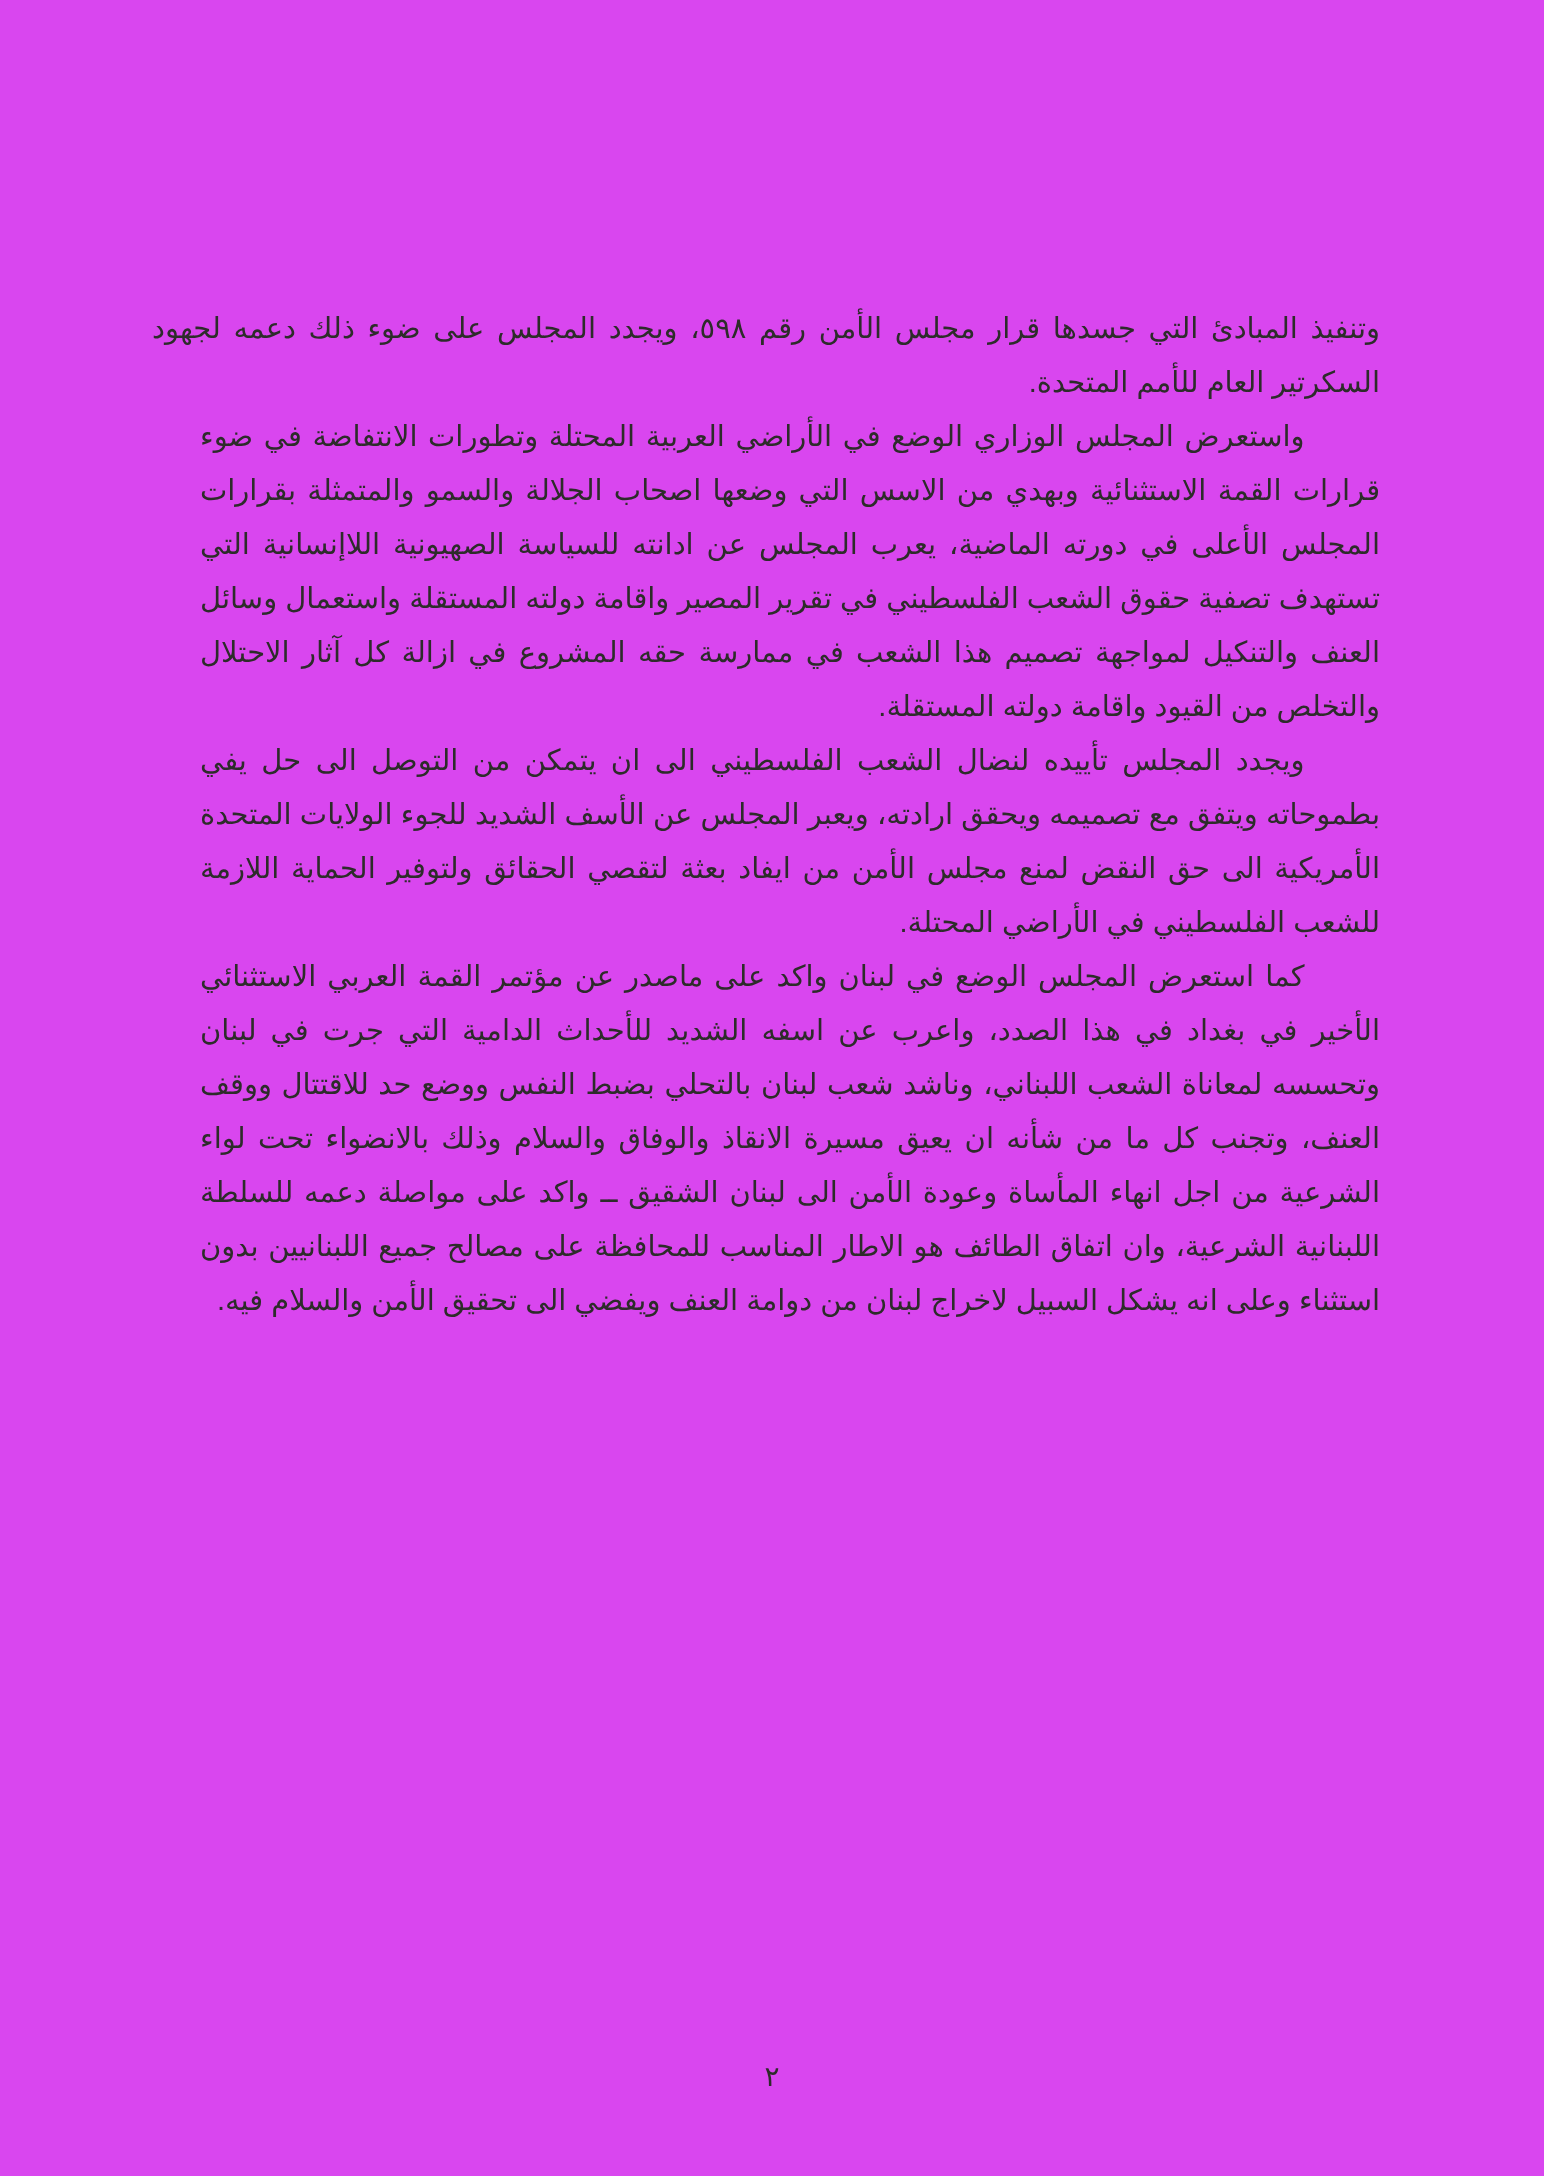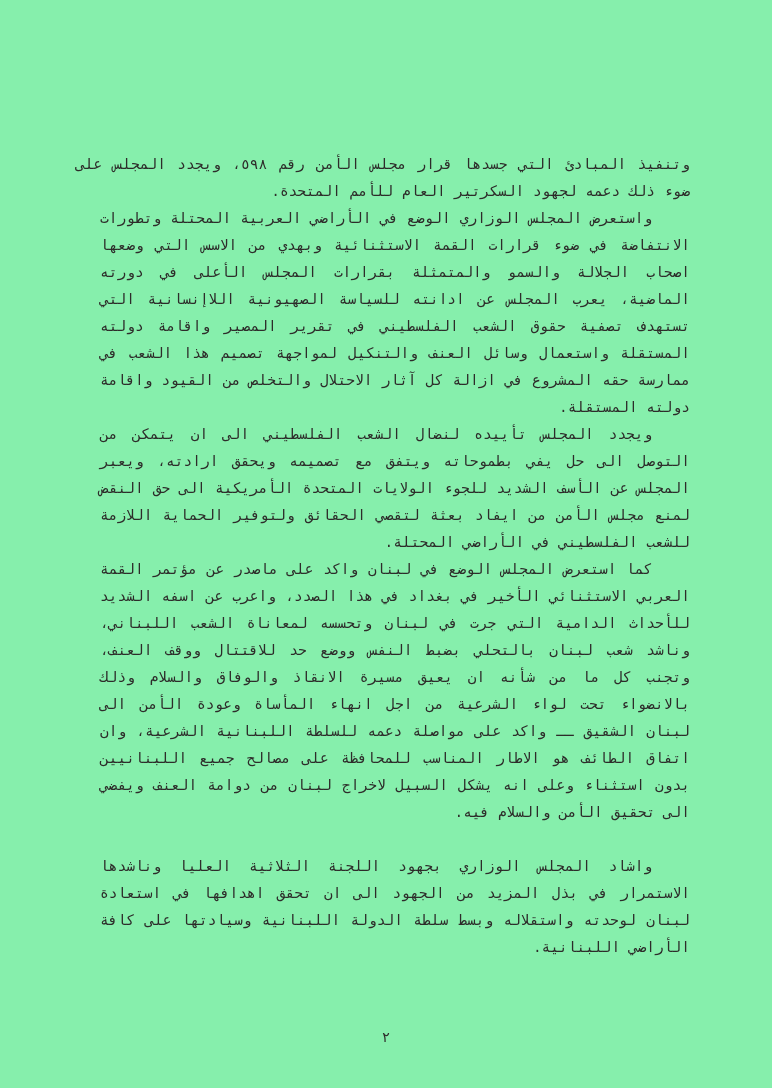--- a/index.html
+++ b/index.html
@@ -5,23 +5,23 @@
   html, body {
     margin: 0;
     padding: 0;
     background: #ffffff;
   }
   .page {
     position: relative;
     width: 772px;
     height: 1088px;
     margin: 0 auto;
-    background: #86efac;
+    background: #d946ef;
     overflow: hidden;
-    font-family: Liberation Mono, monospace;
+    font-family: Liberation Sans, sans-serif;
   }
   .text-block {
     position: absolute;
     top: 152px;
     right: 82px;
     left: 76px;
     direction: rtl;
     unicode-bidi: embed;
     text-align: justify;
     color: #2d2c2a;
@@ -53,16 +53,15 @@
 </style>
 </head>
 <body>
 
 <div class="page">
   <div class="text-block">
     <p>وتنفيذ المبادئ التي جسدها قرار مجلس الأمن رقم ٥٩٨، ويجدد المجلس على ضوء ذلك دعمه لجهود السكرتير العام للأمم المتحدة.</p>
     <p class="indent">واستعرض المجلس الوزاري الوضع في الأراضي العربية المحتلة وتطورات الانتفاضة في ضوء قرارات القمة الاستثنائية وبهدي من الاسس التي وضعها اصحاب الجلالة والسمو والمتمثلة بقرارات المجلس الأعلى في دورته الماضية، يعرب المجلس عن ادانته للسياسة الصهيونية اللاإنسانية التي تستهدف تصفية حقوق الشعب الفلسطيني في تقرير المصير واقامة دولته المستقلة واستعمال وسائل العنف والتنكيل لمواجهة تصميم هذا الشعب في ممارسة حقه المشروع في ازالة كل آثار الاحتلال والتخلص من القيود واقامة دولته المستقلة.</p>
     <p class="indent">ويجدد المجلس تأييده لنضال الشعب الفلسطيني الى ان يتمكن من التوصل الى حل يفي بطموحاته ويتفق مع تصميمه ويحقق ارادته، ويعبر المجلس عن الأسف الشديد للجوء الولايات المتحدة الأمريكية الى حق النقض لمنع مجلس الأمن من ايفاد بعثة لتقصي الحقائق ولتوفير الحماية اللازمة للشعب الفلسطيني في الأراضي المحتلة.</p>
     <p class="indent">كما استعرض المجلس الوضع في لبنان واكد على ماصدر عن مؤتمر القمة العربي الاستثنائي الأخير في بغداد في هذا الصدد، واعرب عن اسفه الشديد للأحداث الدامية التي جرت في لبنان وتحسسه لمعاناة الشعب اللبناني، وناشد شعب لبنان بالتحلي بضبط النفس ووضع حد للاقتتال ووقف العنف، وتجنب كل ما من شأنه ان يعيق مسيرة الانقاذ والوفاق والسلام وذلك بالانضواء تحت لواء الشرعية من اجل انهاء المأساة وعودة الأمن الى لبنان الشقيق ــ واكد على مواصلة دعمه للسلطة اللبنانية الشرعية، وان اتفاق الطائف هو الاطار المناسب للمحافظة على مصالح جميع اللبنانيين بدون استثناء وعلى انه يشكل السبيل لاخراج لبنان من دوامة العنف ويفضي الى تحقيق الأمن والسلام فيه.</p>
-    <p class="indent gap-before">واشاد المجلس الوزاري بجهود اللجنة الثلاثية العليا وناشدها الاستمرار في بذل المزيد من الجهود الى ان تحقق اهدافها في استعادة لبنان لوحدته واستقلاله وبسط سلطة الدولة اللبنانية وسيادتها على كافة الأراضي اللبنانية.</p>
   </div>
   <div class="page-number">٢</div>
 </div>
 
 </body></html>

